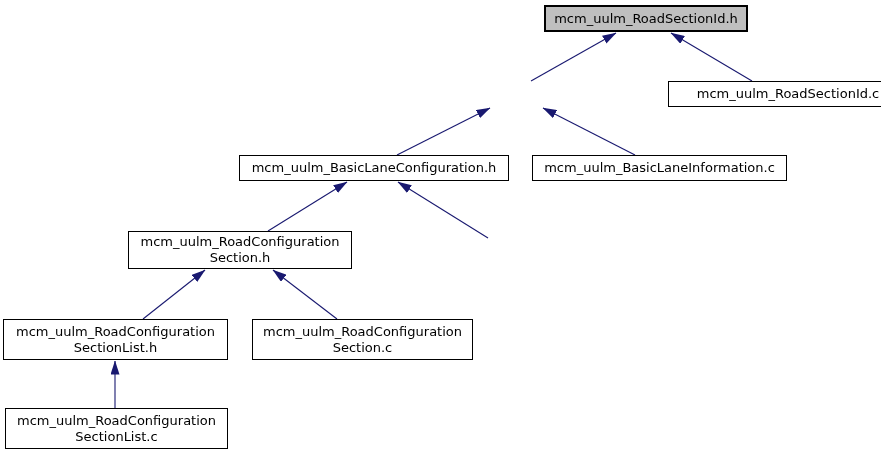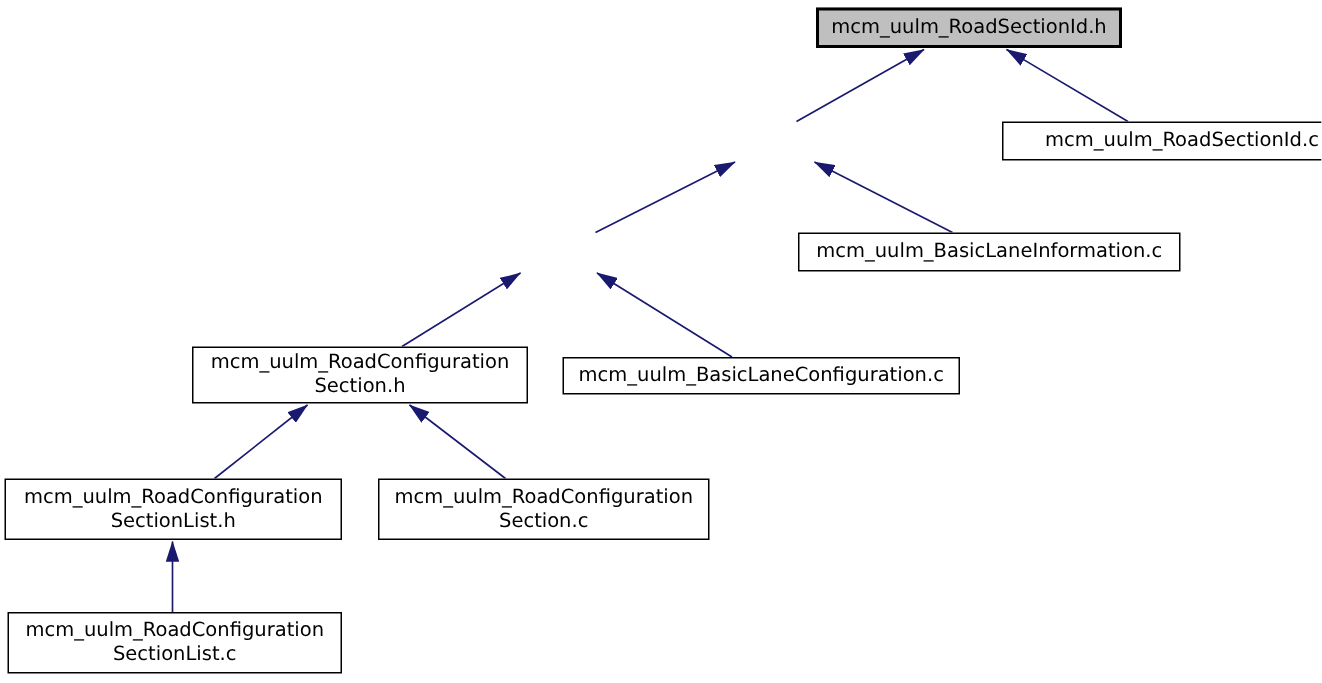--- a/index.html
+++ b/index.html
@@ -71,27 +71,27 @@
     <line x1="143" y1="319" x2="205" y2="270" marker-end="url(#arrow)"></line>
     <line x1="337" y1="319" x2="273" y2="270" marker-end="url(#arrow)"></line>
     <line x1="115" y1="408" x2="115" y2="361" marker-end="url(#arrow)"></line>
   </svg>
 
   <div class="node highlight" style="left:544px; top:5px;  width:204px; height:27px;">mcm_uulm_RoadSectionId.h</div>
 
 
   <div class="node" style="left:668px; top:81px; width:240px; height:26px;">mcm_uulm_RoadSectionId.c</div>
 
+  <div class="node" style="left:239px; top:155px; width:270px; height:26px;">mcm_uulm_BasicLaneConfiguration.h</div>
 
   <div class="node" style="left:532px; top:155px; width:255px; height:26px;">mcm_uulm_BasicLaneInformation.c</div>
 
   <div class="node" style="left:128px; top:231px; width:224px; height:38px;">mcm_uulm_RoadConfiguration
 Section.h</div>
 
-  <div class="node" style="left:375px; top:238px; width:265px; height:25px;">mcm_uulm_BasicLaneConfiguration.c</div>
 
   <div class="node" style="left:3px; top:319px; width:225px; height:41px;">mcm_uulm_RoadConfiguration
 SectionList.h</div>
 
   <div class="node" style="left:252px; top:319px; width:221px; height:41px;">mcm_uulm_RoadConfiguration
 Section.c</div>
 
   <div class="node" style="left:5px; top:408px; width:223px; height:41px;">mcm_uulm_RoadConfiguration
 SectionList.c</div>
 

